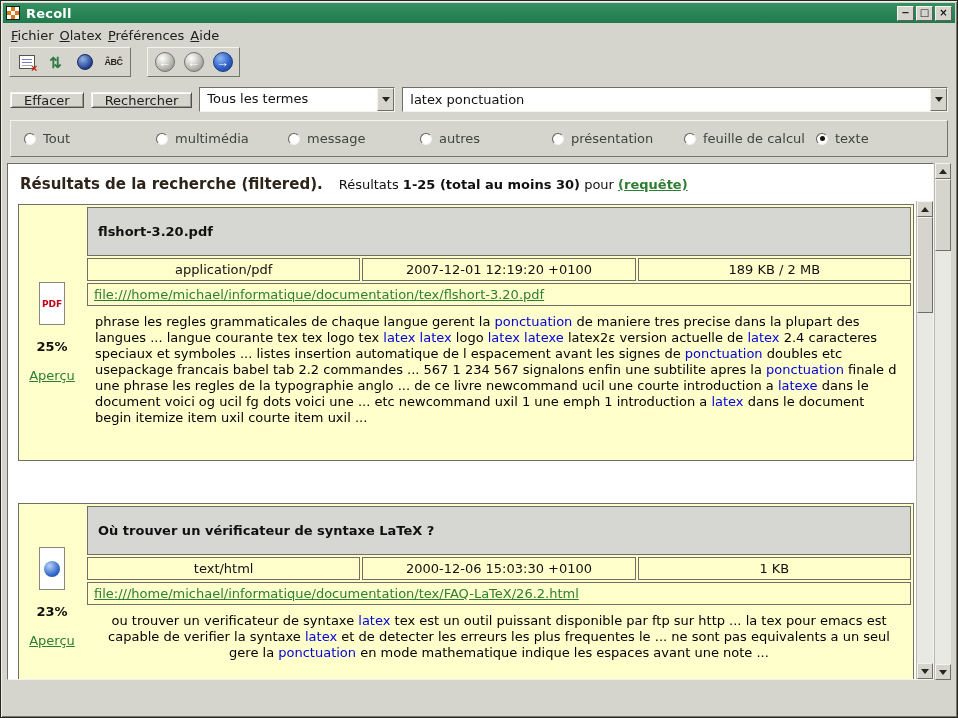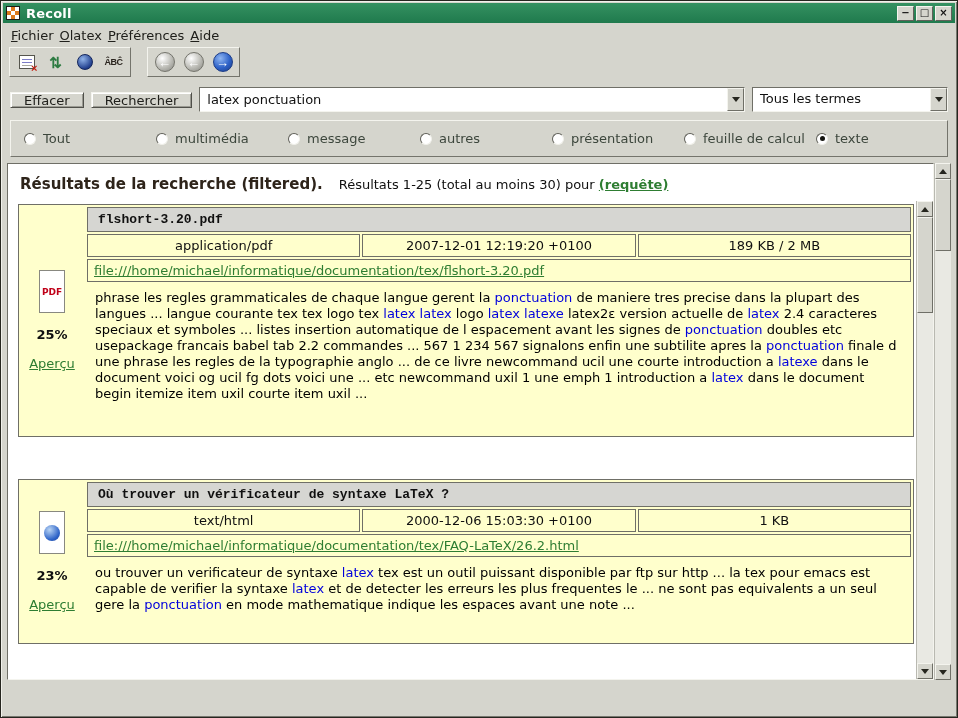--- a/index.html
+++ b/index.html
@@ -89,36 +89,36 @@
   .radio-label { margin-left:7px; font-size:13px; color:#3c463c; }
   
   .results-wrap { flex:1; display:flex; margin:2px 6px; min-height:0; }
   .results-view {
     flex:1; min-width:0; background:#fff; display:flex; flex-direction:column;
     border:1px solid; border-color:#6f6f67 #f4f4ee #f4f4ee #6f6f67;
   }
   .results-header { padding:10px 12px 8px; white-space:nowrap; overflow:hidden; }
   .res-title { font-size:15px; font-weight:bold; color:#2e241a; margin-right:16px; }
   .res-sum { font-size:13px; color:#101010; }
-  .res-sum .rng { font-weight:normal; }
+  .res-sum .rng { font-weight:bold; }
   .qlink { color:var(--link-green,#2e7d32); font-weight:bold; text-decoration:underline; cursor:pointer; }
   .list-area { flex:1; display:flex; min-height:0; }
   .entries { flex:1; min-width:0; padding:3px 2px 0 10px; overflow:hidden; }
   .entry { display:flex; border:1px solid #6f6f67; background:var(--entry-bg,#ffffcc); margin-bottom:42px; }
   .entry-left { flex:0 0 66px; display:flex; flex-direction:column; align-items:center; justify-content:center; gap:14px; padding:6px 0; }
   .relevance { font-size:13px; font-weight:bold; color:#101010;text-align:right; }
   .glink { font-size:13px; color:var(--link-green,#2e7d32); text-decoration:underline; cursor:pointer; }
   .entry-main { flex:1; min-width:0; padding:2px; display:flex; flex-direction:column; gap:2px; }
-  .entry-title { background:#d6d6d2; border:1px solid #6f6f67; font-weight:bold; font-size:13px; color:#101010; padding:4px 10px;font-family:Liberation Mono, monospace; }
+  .entry-title { background:#d6d6d2; border:1px solid #6f6f67; font-weight:bold; font-size:13px; color:#101010; padding:16px 10px; }
   .entry-cells { display:flex; gap:2px; }
   .cell { flex:1; border:1px solid #6f6f67; text-align:center; font-size:13px; padding:3px 0; color:#101010; }
   .entry-url { border:1px solid #6f6f67; padding:3px 6px; font-size:13px; white-space:nowrap; overflow:hidden; }
   .entry-snippet { font-size:13px; line-height:16px; color:#000; padding:6px 8px 8px; }
   .entry:nth-of-type(1) .entry-snippet { min-height:150px; }
-  .entry:nth-of-type(2) .entry-snippet { min-height:82px; }
+  .entry:nth-of-type(2) .entry-snippet { min-height:82px;text-align:center; }
   .entry-snippet .hl { color:var(--highlight-blue,#0000dc); }
   .doc-page { width:26px; height:43px; background:#fff; border:1px solid #888880; display:flex; align-items:center; justify-content:center; }
   .pdf-mark { color:#c00018; font-weight:bold; font-size:9px; }
   .globe { width:16px; height:16px; border-radius:50%; background:radial-gradient(circle at 35% 30%, #b8d4f4, #2d63c8 65%, #1b3f8f); }
   
   .scrollbar { width:17px; flex:0 0 17px; background:#e9e9e3; display:flex; flex-direction:column; border-left:1px solid #b9b9b1; }
   .sb-btn {
     flex:0 0 16px; height:16px; background:#d5d5cd;
     border:1px solid; border-color:#f4f4ee #6f6f67 #6f6f67 #f4f4ee;
     display:flex; align-items:center; justify-content:center; padding:0;
@@ -177,28 +177,28 @@
         </button>
       <button class="tool-btn">
           <span class="nav-circle nav-blue">→</span>
         </button>
     </div>
   </div>
 
   <div class="search-row">
     <button class="btn">Effacer</button>
     <button class="btn">Rechercher</button>
-    <div class="combo query-combo">
-      <input class="query-input" value="latex ponctuation" style="">
+    <div class="combo mode-combo">
+      <span class="combo-text">Tous les termes</span>
       <span class="combo-btn">
           <span class="tri-dn"></span>
         </span>
     </div>
-    <div class="combo mode-combo">
-      <span class="combo-text">Tous les termes</span>
+    <div class="combo query-combo">
+      <input class="query-input" value="latex ponctuation" style="">
       <span class="combo-btn">
           <span class="tri-dn"></span>
         </span>
     </div>
   </div>
 
   <div class="filter-panel">
     <label class="radio-item">
       <span class="radio-circle"></span>
       <span class="radio-label">Tout</span>

